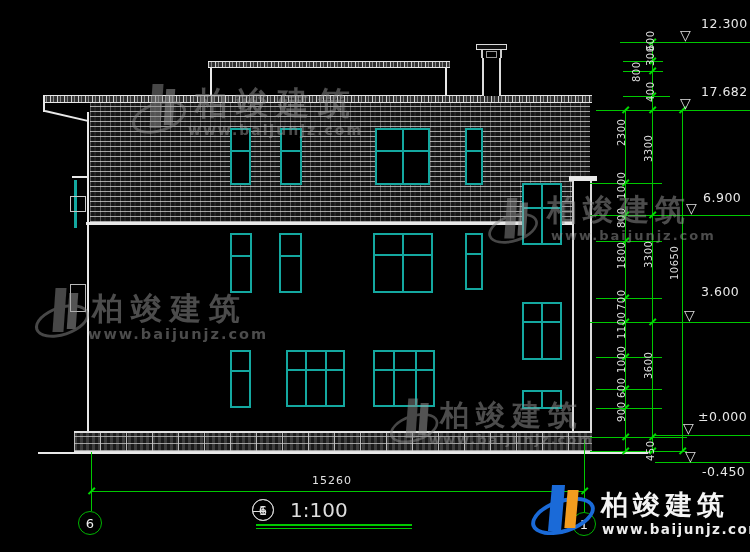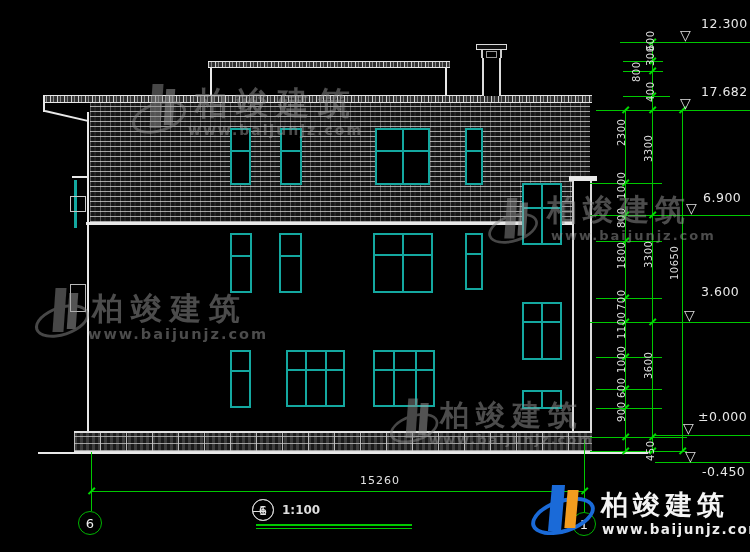--- a/index.html
+++ b/index.html
@@ -25,21 +25,21 @@
       repeating-linear-gradient(0deg,rgba(190,190,190,.8) 0 1px,transparent 1px 7px),
       repeating-linear-gradient(90deg,rgba(130,130,130,.4) 0 3px,rgba(35,35,35,.5) 3px 6px);
     border-top:2px solid #e0e0e0;border-bottom:2px solid #e0e0e0;}
   
   .win{border:2px solid #14a8a0;background:#000;}
   .mh{left:0;right:0;height:2px;background:#14a8a0;}
   .mv{top:0;bottom:0;width:2px;background:#14a8a0;}
   
   .dlab{transform:translate(-50%,-50%) rotate(-90deg);font-size:10px;color:#dcdcdc;
         white-space:nowrap;letter-spacing:.5px;}
-  .hlab{font-size:11px;color:#e2e2e2;white-space:nowrap;letter-spacing:1px;margin-left:48px;}
+  .hlab{font-size:11px;color:#e2e2e2;white-space:nowrap;letter-spacing:1px;}
   
   .tri{font-size:14px;line-height:13px;color:#e0e0e0;}
   .elab{font-size:12.5px;color:#e8e8e8;white-space:nowrap;letter-spacing:.5px;}
   
   .bubble{width:24px;height:24px;border:1.5px solid #00b400;border-radius:50%;
           color:#eee;font-size:13px;display:flex;align-items:center;justify-content:center;}
   .tcirc{position:static;width:22px;height:22px;border:1.5px solid #cfcfcf;border-radius:50%;
          color:#e5e5e5;font-size:13px;display:flex;align-items:center;justify-content:center;flex:0 0 auto;}
   .titlebar{display:flex;align-items:center;gap:4px;color:#dedede;}
   
@@ -281,21 +281,21 @@
       <span style="position:static">6</span>
     </div>
   <div class="bubble" style="left:572px;top:512px;z-index:1;">
       <span style="position:static">1</span>
     </div>
 
   <div class="titlebar" style="left:252px;top:497px;height:26px;">
     <span class="tcirc">6</span>
     <span style="position:static;font-size:14px;">—</span>
     <span class="tcirc">1</span>
-    <span style="position:static;font-size:12px;margin-left:12px;font-weight:bold;">1:100</span>
+    <span style="position:static;font-size:20px;margin-left:20px;">1:100</span>
   </div>
   <div class="gl" style="left:256px;top:524px;width:156px;height:2px;"></div>
   <div class="gl" style="left:256px;top:528px;width:156px;height:1px;"></div>
 
   <div class="wm" style="left:133px;top:78px;width:420px;height:70px;">
     <div class="wlogo" style="left:0;top:2px;">
         <div class="sw"></div>
         <div class="b1"></div>
         <div class="b2"></div>
       </div>

